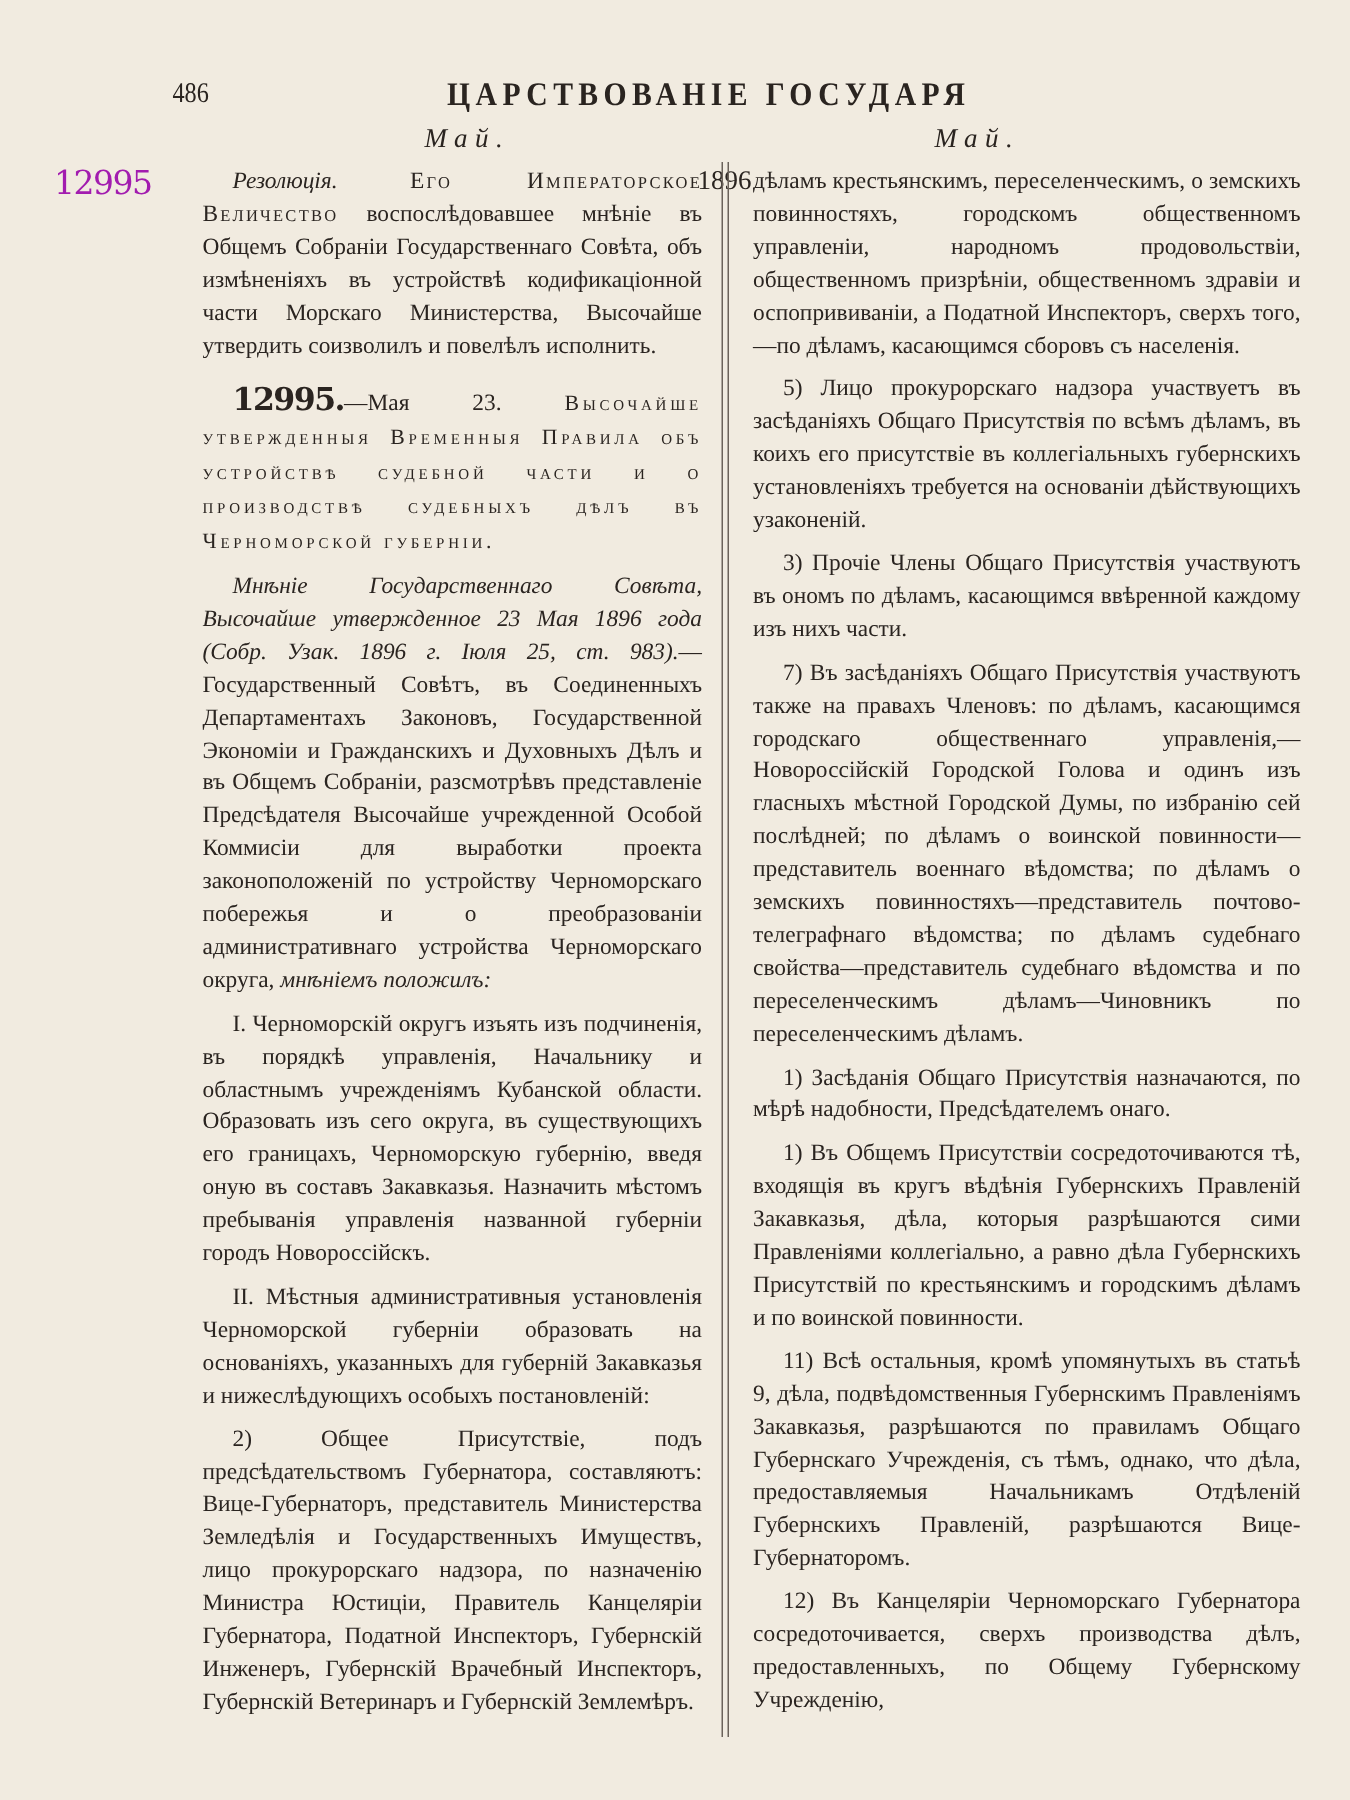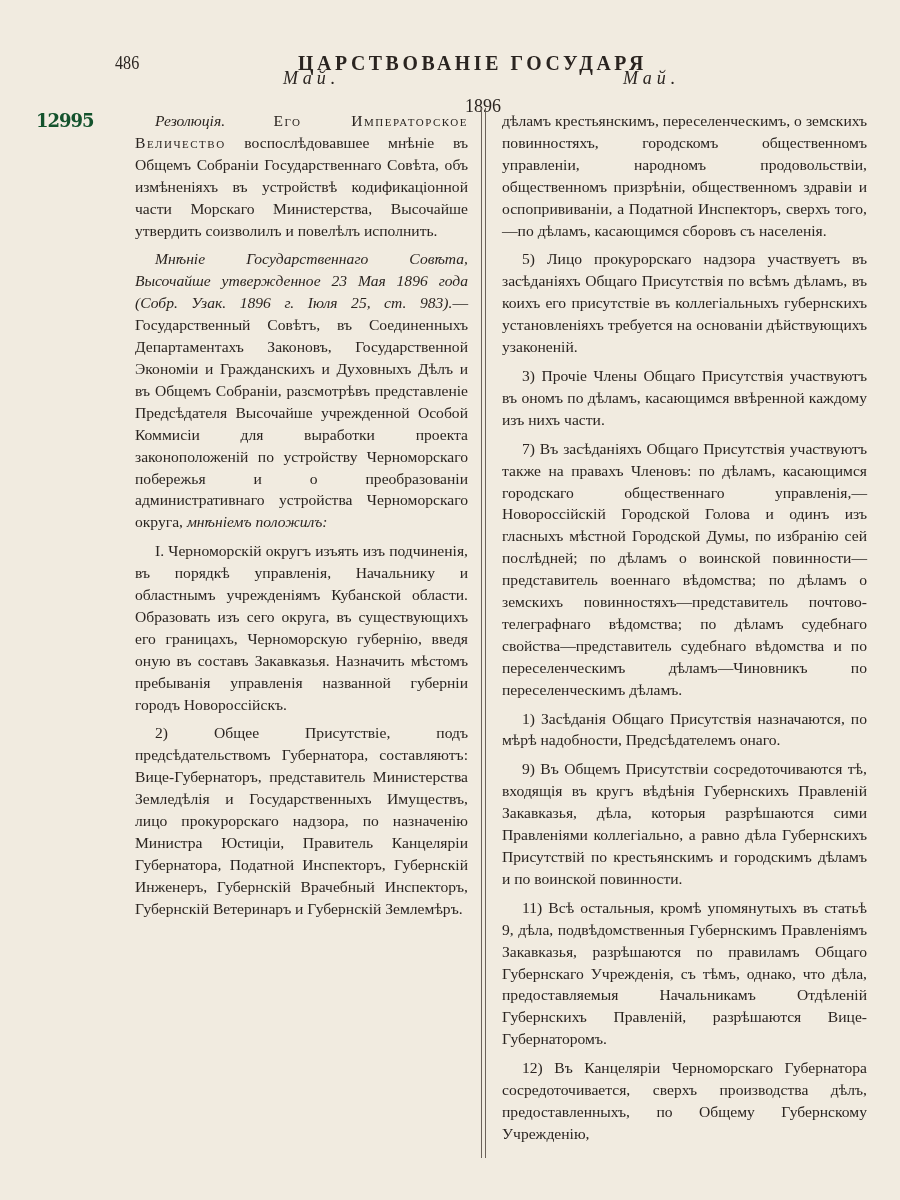--- a/index.html
+++ b/index.html
@@ -12,39 +12,39 @@
   }
   .page-number {
     position: absolute; left: 115px; top: 52px;
     font-size: 19px; letter-spacing: 0px; transform: scaleX(0.85); transform-origin: left;
   }
   .running-head {
     position: absolute; left: 0; right: 0; top: 50px; text-align: center;
     font-size: 22px; font-weight: bold; letter-spacing: 4px; padding-left: 50px;
     transform: scaleX(0.9);
   }
-  .subhead { position: absolute; top: 68px; font-size: 18px; }
+  .subhead { position: absolute; top: 82px; font-size: 18px; }
   .subhead.left { left: 283px; font-style: italic; letter-spacing: 5px; }
   .subhead.center { left: 465px; margin-top: 28px; }
   .subhead.right { left: 623px; font-style: italic; letter-spacing: 5px; }
 
   .col {
     position: absolute; top: 110px; font-size: 15.6px; line-height: 21.9px;
     text-align: justify; hyphens: manual;
   }
   .col.left { left: 130px; width: 338px; }
   .col.right { left: 497px; width: 370px; }
   .divider {
     position: absolute; left: 481px; top: 108px; height: 1050px; width: 3px;
     border-left: 1px solid #6b625a; border-right: 1px solid #6b625a;
   }
   .margin-num {
     position: absolute; left: 36px; top: 110px;
-    font-family: "DejaVu Serif", serif; font-weight: bold; font-size: 18px;
-    letter-spacing: -1px; color: #14532d;
+    font-family: "DejaVu Serif", serif; font-weight: normal; font-size: 22px;
+    letter-spacing: -1px; color: #a21caf;
   }
   p { margin: 0 0 7px 5px; text-indent: 20px; }
   p.noindent { text-indent: 0; }
   .it { font-style: italic; }
   .sc { font-variant: small-caps; letter-spacing: 1.5px; }
   .bignum {
     font-family: "DejaVu Serif", serif; font-weight: bold; font-size: 21px; letter-spacing: -1px;
   }
   .title-sc { font-variant: small-caps; letter-spacing: 2.5px; font-size: 14.5px; }
 </style>
@@ -60,31 +60,36 @@
 <div class="margin-num">12995</div>
 
 <div class="divider"></div>
 
 <div class="col left">
   <p>
     <span class="it">Резолюція.</span>
     <span class="sc">Его Императорское Величество</span>
     <span>воспослѣдовавшее мнѣніе въ Общемъ Собраніи Государственнаго Совѣта, объ измѣненіяхъ въ устройствѣ кодификаціонной части Морскаго Министерства, Высочайше утвердить соизволилъ и повелѣлъ исполнить.</span>
   </p>
+  <p style="margin-top:14px;">
+    <span class="bignum">12995.</span><span>—Мая 23.</span>
+    <span class="title-sc">Высочайше утвержденныя Временныя Правила объ устройствѣ судебной части и о производствѣ судебныхъ дѣлъ въ Черноморской губерніи.</span>
+  </p>
   <p>
     <span class="it">Мнѣніе Государственнаго Совѣта, Высочайше утвержденное 23 Мая 1896 года (Собр. Узак. 1896 г. Іюля 25, ст. 983).</span><span>—Государственный Совѣтъ, въ Соединенныхъ Департаментахъ Законовъ, Государственной Экономіи и Гражданскихъ и Духовныхъ Дѣлъ и въ Общемъ Собраніи, разсмотрѣвъ представленіе Предсѣдателя Высочайше учрежденной Особой Коммисіи для выработки проекта законоположеній по устройству Черноморскаго побережья и о преобразованіи административнаго устройства Черноморскаго округа,</span>
     <span class="it">мнѣніемъ положилъ:</span>
   </p>
   <p>I. Черноморскій округъ изъять изъ подчиненія, въ порядкѣ управленія, Начальнику и областнымъ учрежденіямъ Кубанской области. Образовать изъ сего округа, въ существующихъ его границахъ, Черноморскую губернію, введя оную въ составъ Закавказья. Назначить мѣстомъ пребыванія управленія названной губерніи городъ Новороссійскъ.</p>
+  <p>II. Мѣстныя административныя установленія Черноморской губерніи образовать на основаніяхъ, указанныхъ для губерній Закавказья и нижеслѣдующихъ особыхъ постановленій:</p>
   <p>2) Общее Присутствіе, подъ предсѣдательствомъ Губернатора, составляютъ: Вице-Губернаторъ, представитель Министерства Земледѣлія и Государственныхъ Имуществъ, лицо прокурорскаго надзора, по назначенію Министра Юстиціи, Правитель Канцеляріи Губернатора, Податной Инспекторъ, Губернскій Инженеръ, Губернскій Врачебный Инспекторъ, Губернскій Ветеринаръ и Губернскій Землемѣръ.</p>
 
 </div>
 
 <div class="col right">
   <p class="noindent">дѣламъ крестьянскимъ, переселенческимъ, о земскихъ повинностяхъ, городскомъ общественномъ управленіи, народномъ продовольствіи, общественномъ призрѣніи, общественномъ здравіи и оспопрививаніи, а Податной Инспекторъ, сверхъ того,—по дѣламъ, касающимся сборовъ съ населенія.</p>
   <p>5) Лицо прокурорскаго надзора участвуетъ въ засѣданіяхъ Общаго Присутствія по всѣмъ дѣламъ, въ коихъ его присутствіе въ коллегіальныхъ губернскихъ установленіяхъ требуется на основаніи дѣйствующихъ узаконеній.</p>
   <p>3) Прочіе Члены Общаго Присутствія участвуютъ въ ономъ по дѣламъ, касающимся ввѣренной каждому изъ нихъ части.</p>
   <p>7) Въ засѣданіяхъ Общаго Присутствія участвуютъ также на правахъ Членовъ: по дѣламъ, касающимся городскаго общественнаго управленія,—Новороссійскій Городской Голова и одинъ изъ гласныхъ мѣстной Городской Думы, по избранію сей послѣдней; по дѣламъ о воинской повинности—представитель военнаго вѣдомства; по дѣламъ о земскихъ повинностяхъ—представитель почтово-телеграфнаго вѣдомства; по дѣламъ судебнаго свойства—представитель судебнаго вѣдомства и по переселенческимъ дѣламъ—Чиновникъ по переселенческимъ дѣламъ.</p>
   <p>1) Засѣданія Общаго Присутствія назначаются, по мѣрѣ надобности, Предсѣдателемъ онаго.</p>
-  <p>9) Въ Общемъ Присутствіи сосредоточиваются тѣ, входящія въ кругъ вѣдѣнія Губернскихъ Правленій Закавказья, дѣла, которыя разрѣшаются сими Правленіями коллегіально, а равно дѣла Губернскихъ Присутствій по крестьянскимъ и городскимъ дѣламъ и по воинской повинности.</p>
+  <p>1) Въ Общемъ Присутствіи сосредоточиваются тѣ, входящія въ кругъ вѣдѣнія Губернскихъ Правленій Закавказья, дѣла, которыя разрѣшаются сими Правленіями коллегіально, а равно дѣла Губернскихъ Присутствій по крестьянскимъ и городскимъ дѣламъ и по воинской повинности.</p>
   <p>11) Всѣ остальныя, кромѣ упомянутыхъ въ статьѣ 9, дѣла, подвѣдомственныя Губернскимъ Правленіямъ Закавказья, разрѣшаются по правиламъ Общаго Губернскаго Учрежденія, съ тѣмъ, однако, что дѣла, предоставляемыя Начальникамъ Отдѣленій Губернскихъ Правленій, разрѣшаются Вице-Губернаторомъ.</p>
   <p>12) Въ Канцеляріи Черноморскаго Губернатора сосредоточивается, сверхъ производства дѣлъ, предоставленныхъ, по Общему Губернскому Учрежденію,</p>
 </div>
 
 </body></html>

